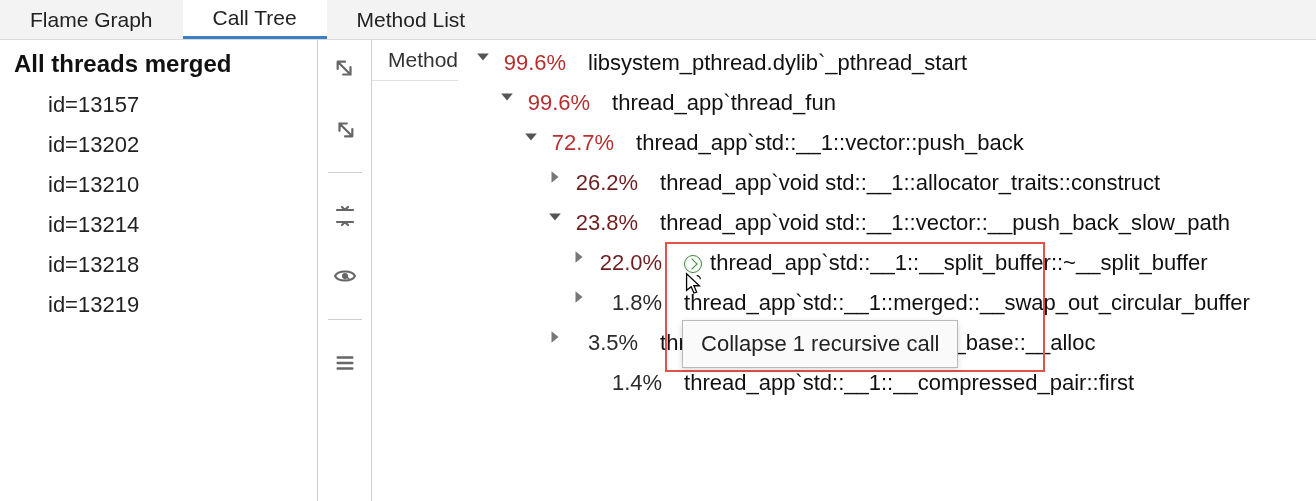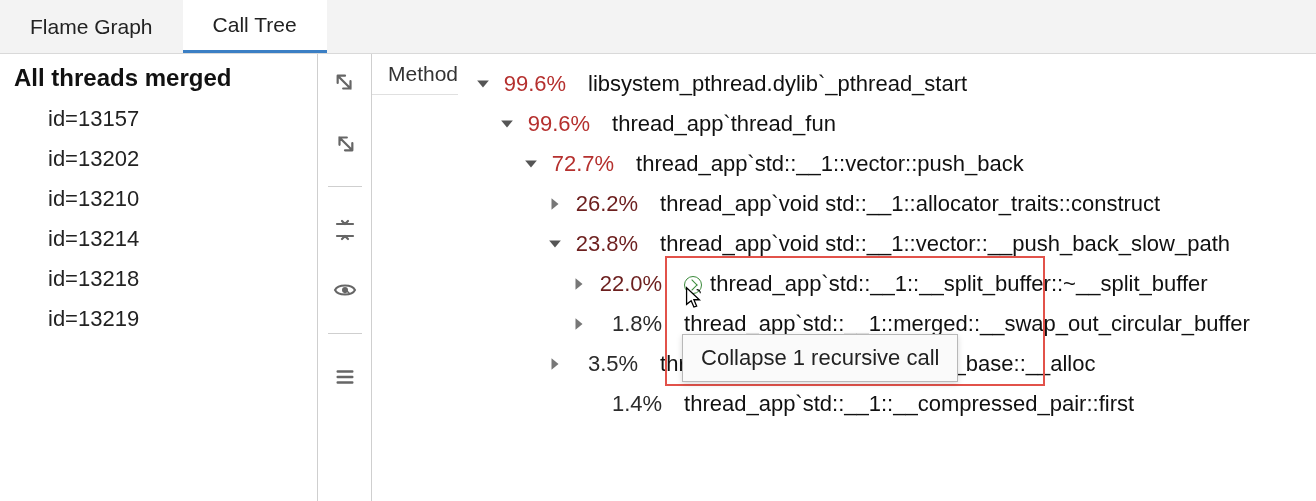--- a/index.html
+++ b/index.html
@@ -1,31 +1,31 @@
 <!DOCTYPE html>
 <html><head>
 <meta charset="utf-8">
 <style>
   * { box-sizing: border-box; margin: 0; padding: 0; }
   html, body { width: 1316px; height: 501px; font-family: -apple-system, "Helvetica Neue", Arial, sans-serif; font-size: 20px; color:#111; background:#fff; overflow:hidden; }
   .root { width:1316px; height:501px; display:flex; flex-direction:column; }
-  .tabbar { height:54px; background:#f3f3f3; border-bottom:1px solid #d9d9d9; display:flex; align-items:stretch; }
+  .tabbar { height:40px; background:#f3f3f3; border-bottom:1px solid #d9d9d9; display:flex; align-items:stretch; }
   .tab { display:flex; align-items:center; padding:0 30px; color:#222; cursor:pointer; font-size:21px; }
   .tab.active { background:#fff; border-bottom:3px solid #3b7fc4; }
   .main { flex:1; display:flex; min-height:0; }
   .threads { width:318px; border-right:1px solid #cfcfcf; padding:10px 16px 10px 14px; display:flex; flex-direction:column; gap:14px; font-size:22px; }
   .threads-title { font-weight:700; font-size:24px; }
   .thread-item { color:#222; cursor:pointer;margin-left:34px; }
   .vtool { width:54px; border-right:1px solid #cfcfcf; display:flex; flex-direction:column; align-items:center; padding-top:12px; gap:26px; }
   .vtool-btn { width:34px; height:34px; display:flex; align-items:center; justify-content:center; color:#666; cursor:pointer; }
   .vtool-sep { width:34px; height:1px; background:#cfcfcf; }
   .tree-pane { flex:1; display:flex; flex-direction:row; min-width:0; position:relative; }
   .col-header { height:41px; border-bottom:1px solid #e0e0e0; display:flex; align-items:center; padding-left:16px; font-size:21px; color:#333; }
   .tree-body { flex:1; overflow:hidden; padding-top:10px; position:relative; }
-  .row { display:flex; align-items:center; height:40px; font-size:22px; white-space:nowrap; }
+  .row { display:flex; align-items:flex-start; height:40px; font-size:22px; white-space:nowrap; }
   .arrow { width:22px; display:flex; align-items:center; justify-content:center; color:#555; cursor:pointer; }
   .arrow svg { width:14px; height:14px; }
   .pct { width:88px; text-align:right; padding-right:16px; font-variant-numeric: tabular-nums; }
   .pct.red { color:#b5302e; }
   .pct.dark { color:#6c1f1e; }
   .pct.grey { color:#2b2b2b; }
   .method { color:#111; padding-left:6px; }
   .indent { display:inline-block; }
   .recurse-badge { width:18px; height:18px; border:1.5px solid #3a8a3a; border-radius:50%; position:relative; display:inline-block; margin-right:8px; vertical-align:middle; }
   .recurse-badge::after { content:""; position:absolute; width:7px; height:7px; border:1.5px solid #3a8a3a; border-left:none; border-bottom:none; transform:rotate(45deg); top:4px; left:3px; }
@@ -33,20 +33,21 @@
   .tooltip { position:absolute; background:#fafafa; border:1px solid #b8b8b8; box-shadow:0 2px 6px rgba(0,0,0,0.15); padding:10px 18px; font-size:22px; color:#222; }
   .cursor { position:absolute; width:22px; height:26px; pointer-events:none; }
 </style>
 </head>
 <body>
 <div class="root">
 
 <div class="tabbar">
   <div class="tab">Flame Graph</div>
   <div class="tab active">Call Tree</div>
+  <div class="tab">Method List</div>
 </div>
 
 <div class="main">
   <div class="threads">
     <div class="threads-title">All threads merged</div>
     <div class="thread-item">id=13157</div>
     <div class="thread-item">id=13202</div>
     <div class="thread-item">id=13210</div>
     <div class="thread-item">id=13214</div>
     <div class="thread-item">id=13218</div>

